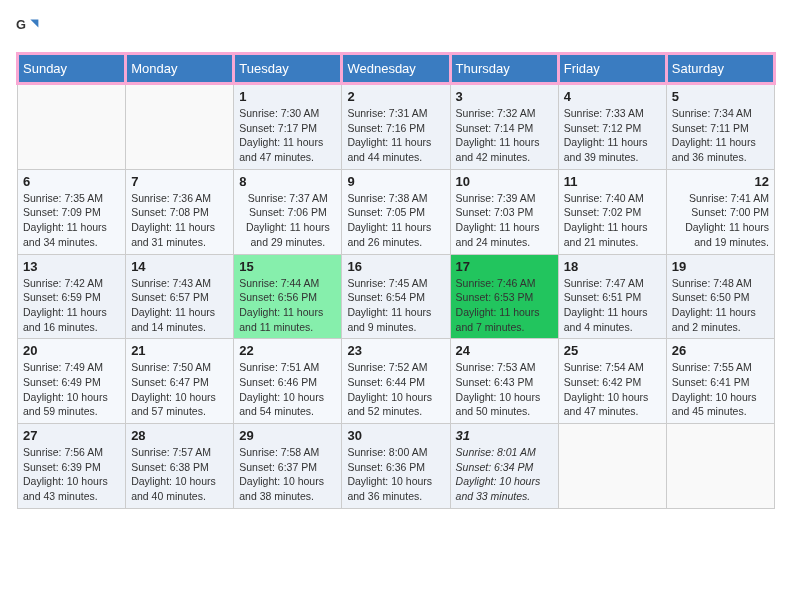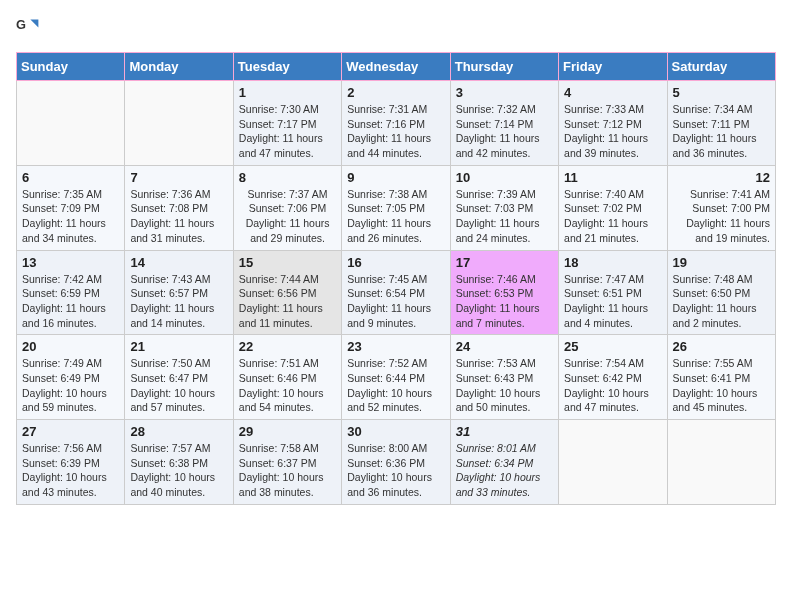--- a/index.html
+++ b/index.html
@@ -32,24 +32,24 @@
     .location { font-size: 16px; color: #555; margin-top: 2px; }
     .calendar {
       width: 100%;
       border-collapse: collapse;
       border: 1px solid #ccc;
     }
     .calendar th {
       background-color: #3a7cc1;
       color: #fff;
       font-size: 13px;
-      font-weight: bold;
+      font-weight: normal;
       padding: 6px 4px;
       text-align: left;
-      border: 1px solid #f9a8d4;
+      border: 3px solid #f9a8d4;
     }
     .calendar td {
       border: 1px solid #ccc;
       vertical-align: top;
       padding: 4px 5px;
       font-size: 11px;
       color: #333;
       width: calc(100%/7);
       min-height: 80px;
       background: #fff;
@@ -193,33 +193,33 @@
           <div class="day-info" style="white-space: pre-line;">Sunrise: 7:42 AM
 Sunset: 6:59 PM
 Daylight: 11 hours and 16 minutes.</div>
         </td>
         <td style="background: rgb(238, 242, 248);">
           <span class="day-number">14</span>
           <div class="day-info" style="white-space: pre-line;">Sunrise: 7:43 AM
 Sunset: 6:57 PM
 Daylight: 11 hours and 14 minutes.</div>
         </td>
-        <td style="background: #e5e5e5;">
+        <td style="background: #86efac;">
           <span class="day-number">15</span>
           <div class="day-info" style="white-space: pre-line;">Sunrise: 7:44 AM
 Sunset: 6:56 PM
 Daylight: 11 hours and 11 minutes.</div>
         </td>
         <td style="background: rgb(238, 242, 248);">
           <span class="day-number">16</span>
           <div class="day-info" style="white-space: pre-line;">Sunrise: 7:45 AM
 Sunset: 6:54 PM
 Daylight: 11 hours and 9 minutes.</div>
         </td>
-        <td style="background: #f0abfc;">
+        <td style="background: #22c55e;">
           <span class="day-number">17</span>
           <div class="day-info" style="white-space: pre-line;">Sunrise: 7:46 AM
 Sunset: 6:53 PM
 Daylight: 11 hours and 7 minutes.</div>
         </td>
         <td style="background: rgb(238, 242, 248);">
           <span class="day-number">18</span>
           <div class="day-info" style="white-space: pre-line;">Sunrise: 7:47 AM
 Sunset: 6:51 PM
 Daylight: 11 hours and 4 minutes.</div>

